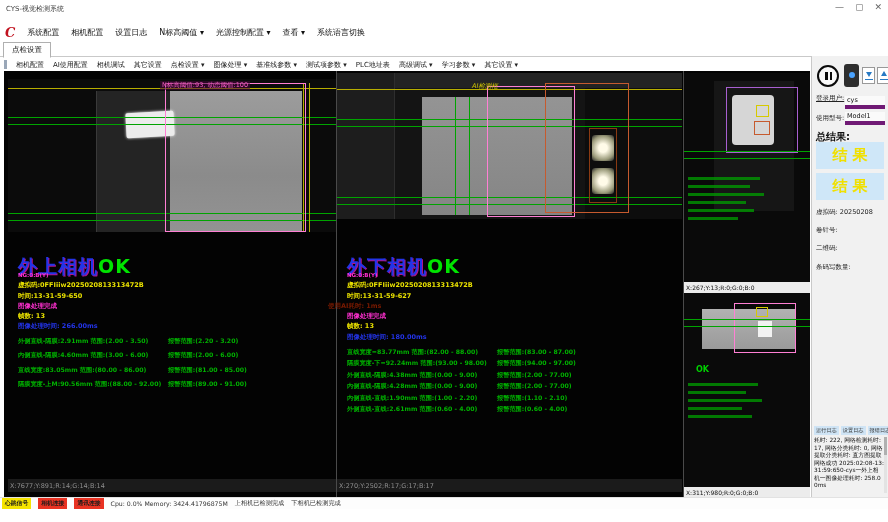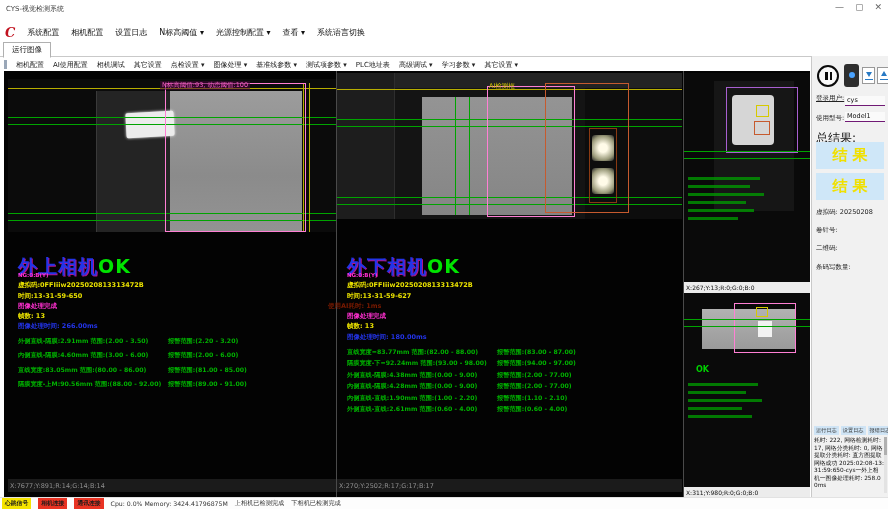--- a/index.html
+++ b/index.html
@@ -56,22 +56,22 @@
   .pause-btn i { position:absolute; top:5px; width:2.5px; height:8px; background:#0a0a0a; }
   .pause-btn i.b1 { left:6px; } .pause-btn i.b2 { left:10.5px; }
   .cam-btn { position:absolute; left:32px; top:8px; width:15px; height:23px; background:#2e2e2e; border-radius:3px; }
   .cam-btn i { position:absolute; left:4.5px; top:8px; width:6px; height:6px; border-radius:50%; background:#4aa3ff; }
   .io-btn { position:absolute; top:11px; width:13px; height:17px; background:#fff; border:1px solid #999; }
   .io-btn.in { left:50px; } .io-btn.out { left:65px; }
   .tri-dn { position:absolute; left:3px; top:4px; width:0; height:0; border-left:3px solid transparent; border-right:3px solid transparent; border-top:5px solid #2779c4; }
   .tri-up { position:absolute; left:3px; top:3px; width:0; height:0; border-left:3px solid transparent; border-right:3px solid transparent; border-bottom:5px solid #2779c4; }
   .io-bar { position:absolute; left:2px; bottom:3px; width:8px; height:1.5px; background:#2779c4; }
   .sb-label { position:absolute; font-size:6.5px; color:#222; white-space:nowrap; }
-  .sb-field { position:absolute; left:33px; width:40px; font-size:6.5px; color:#111; border-bottom:1px solid #701a75; background:#fafafa; padding:0 2px 1px; }
-  .sb-total { position:absolute; left:4px; font-size:12px; font-weight:normal; color:#111;text-align:right; }
+  .sb-field { position:absolute; left:33px; width:40px; font-size:6.5px; color:#111; border-bottom:4px solid #701a75; background:#fafafa; padding:0 2px 1px; }
+  .sb-total { position:absolute; left:4px; font-size:10px; font-weight:bold; color:#111;text-align:right; }
   .result-box { position:absolute; left:4px; width:68px; height:27px; background:#cfe7f8; color:#f0e000; font-size:15px; font-weight:bold; text-align:center; line-height:27px; letter-spacing:5px; text-indent:5px; }
   .log-tabs { position:absolute; left:2px; top:370px; display:flex; gap:2px; }
   .log-tab { background:#cfe4f5; font-size:5.2px; padding:1px 2px; color:#333; white-space:nowrap; }
   .log-text { position:absolute; left:2px; top:381px; width:70px; font-size:5.8px; line-height:7.5px; color:#111; word-break:break-all; }
   .log-scroll { position:absolute; right:1px; top:381px; width:3px; height:56px; background:#e3e3e3; }
   .log-scroll i { position:absolute; top:0; left:0; width:3px; height:18px; background:#b0b0b0; }
 
   
   .statusbar { left:0; top:497px; width:888px; height:12px; background:#fdfdfd; border-top:1px solid #e2e2e2; display:flex; align-items:center; gap:7px; padding-left:2px; }
   .badge { font-size:5.8px; padding:1px 3px; color:#1a1a1a; font-weight:bold; white-space:nowrap; }
@@ -95,21 +95,21 @@
   <span>系统配置</span>
   <span>相机配置</span>
   <span>设置日志</span>
   <span>N标高阈值 ▾</span>
   <span>光源控制配置 ▾</span>
   <span>查看 ▾</span>
   <span>系统语言切换</span>
 </div>
 
 <div class="abs tabbar">
-  <span class="tab-active">运行图像</span>
+  <span class="tab-active">点检设置</span>
 </div>
 
 <div class="abs toolbar">
   <span class="toolbar-grip"></span>
   <span>相机配置</span>
   <span>AI使用配置</span>
   <span>相机调试</span>
   <span>其它设置</span>
   <span>点检设置 ▾</span>
   <span>图像处理 ▾</span>
@@ -171,21 +171,21 @@
   <div class="gline" style="left:0; top:53px; width:345px;"></div>
   <div class="gline" style="left:0; top:124px; width:345px;"></div>
   <div class="gline" style="left:0; top:131px; width:345px;"></div>
   <div class="gvline" style="left:118px; top:24px; height:118px;"></div>
   <div class="gvline" style="left:132px; top:24px; height:118px;"></div>
   <div style="position:absolute; left:252px; top:55px; width:28px; height:75px; border:1px solid #8a3a12;"></div>
   <div style="position:absolute; left:255px; top:62px; width:22px; height:26px; border-radius:3px; background:radial-gradient(circle,#fffbe8 25%,#9a9a7a 70%, #222 100%);"></div>
   <div style="position:absolute; left:255px; top:95px; width:22px; height:26px; border-radius:3px; background:radial-gradient(circle,#fffbe8 25%,#9a9a7a 70%, #222 100%);"></div>
   <div class="pinkrect" style="left:150px; top:13px; width:88px; height:131px;"></div>
   <div class="orangerect" style="left:208px; top:10px; width:84px; height:130px;"></div>
-  <span class="ai-label" style="left:152px; top:9px;">AI检测框</span>
+  <span class="ai-label" style="left:135px; top:9px;font-style:italic;">AI检测框</span>
 </div>
 
 <div class="abs cam-title" style="left:347px; top:254px;">
   <span class="cam-name">外下相机</span><span class="cam-ok">OK</span>
 </div>
 <span class="abs cam-sub" style="left:347px; top:272px;">NG:0:B(Y)</span>
 <span class="abs info-line c-y" style="left:347px; top:281px;">虚拟码:0FFIiiw2025020813313472B</span>
 <span class="abs info-line c-y" style="left:347px; top:292px;">时间:13-31-59-627</span>
 <span class="abs info-line c-r" style="left:328px; top:302px;">使用AI耗时: 1ms</span>
 <span class="abs info-line c-m" style="left:347px; top:312px;">图像处理完成</span>

